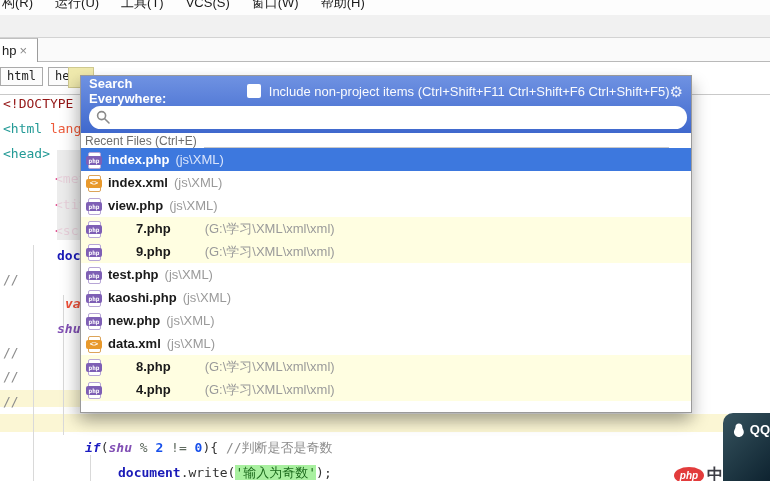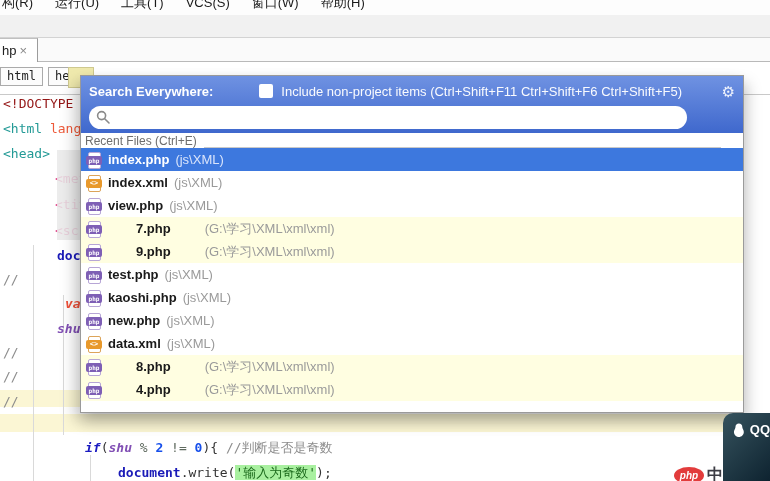--- a/index.html
+++ b/index.html
@@ -50,21 +50,21 @@
   .cs-num{color:#1750eb;font-weight:bold;}
   .cs-op{color:#5f6a5f;}
   .cs-plain{color:#333;}
   .cs-comment{color:#8c8c8c;}
   .cs-stringhl{color:#1d6b1d;background:#a9f0a0;}
 
   
   .ghost-shadow{position:absolute;left:57px;top:55px;width:23px;height:90px;background:#e9e9e9;opacity:.85;}
 
   
-  .popup{position:absolute;left:80px;top:75px;width:664px;height:338px;background:#fff;border:1px solid #9a9a9a;
+  .popup{position:absolute;left:80px;top:75px;width:612px;height:338px;background:#fff;border:1px solid #9a9a9a;
          box-shadow:-6px 8px 14px rgba(0,0,0,.18), 4px 8px 14px rgba(0,0,0,.18);}
   .pop-head{height:57px;background:linear-gradient(#6f92e2,#3f68cd);padding:4px 8px 0 8px;}
   .pop-head .row1{display:flex;align-items:center;height:22px;color:#fff;}
   .pop-title{font-weight:bold;font-size:13px;}
   .pop-check{width:14px;height:14px;background:#fff;border-radius:2px;margin-left:46px;flex:none;}
   .pop-chklabel{margin-left:8px;font-size:13px;color:rgba(255,255,255,.96);white-space:nowrap;}
   .gear{margin-left:auto;color:#eef2fc;font-size:15px;line-height:15px;}
   .searchwrap{margin-top:4px;position:relative;}
   .searchpill{width:598px;height:23px;border-radius:12px;border:none;outline:none;background:#fff;
               padding:0 10px 0 26px;font-size:13px;color:#222;}

